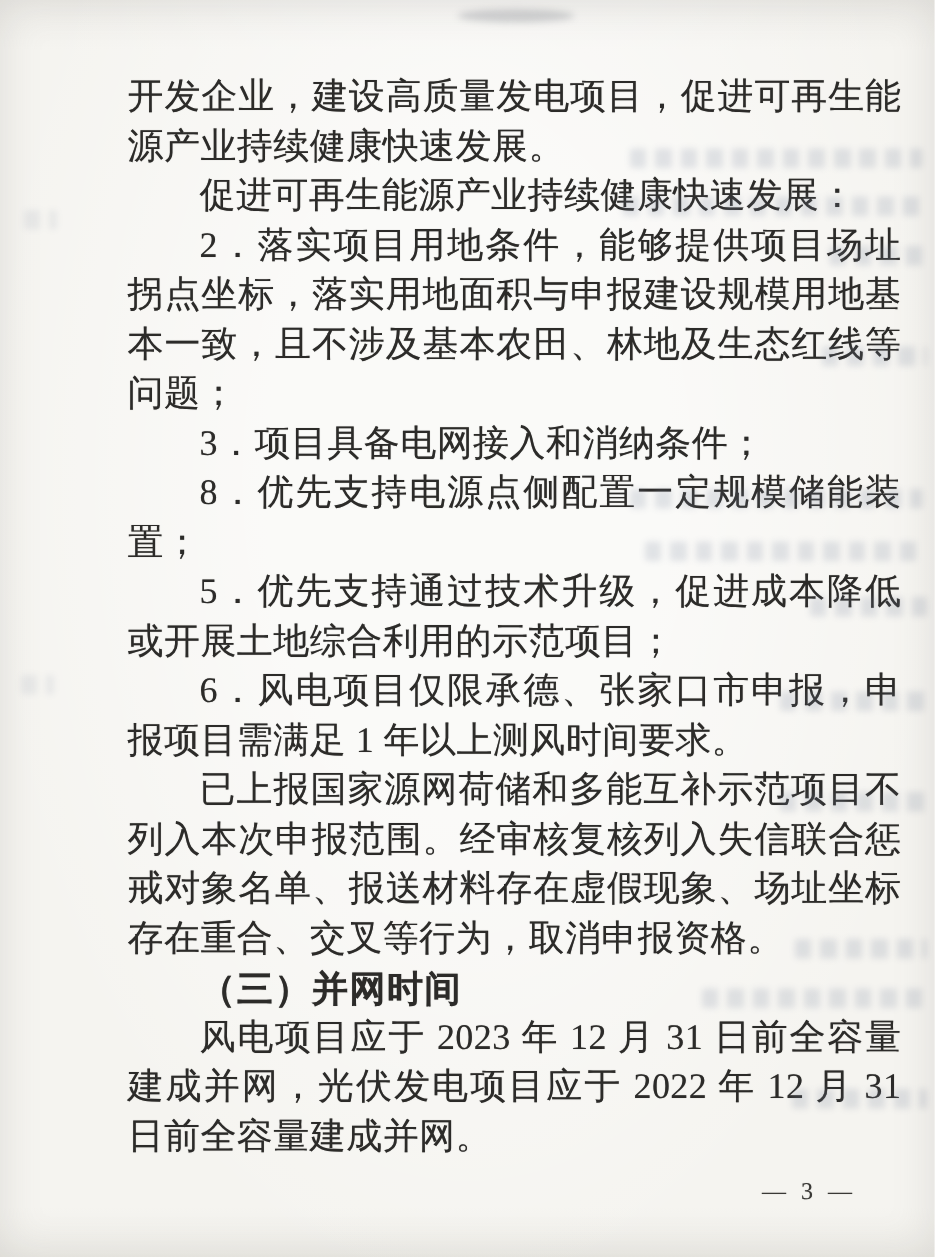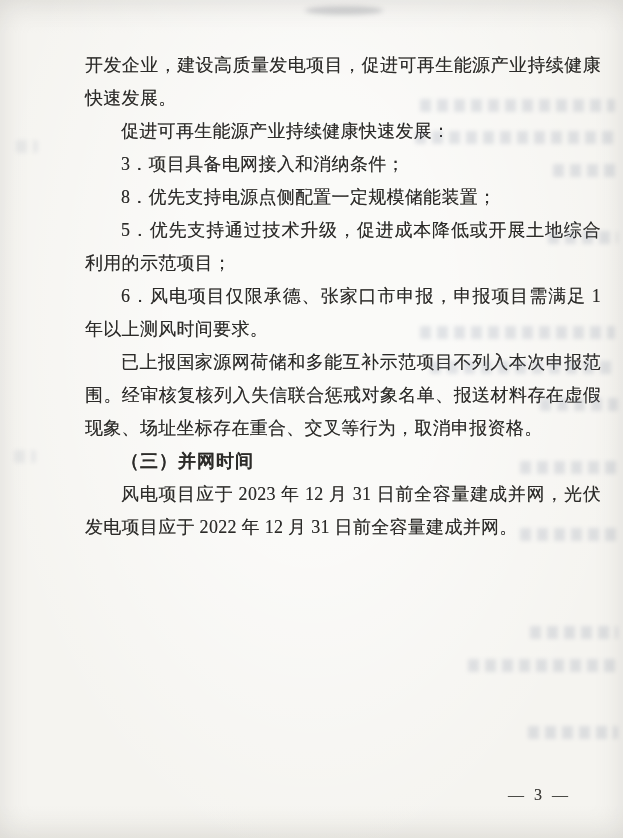--- a/index.html
+++ b/index.html
@@ -21,21 +21,21 @@
       linear-gradient(180deg, #efeeea 0%, #f5f4f0 4%, #f5f4f0 96%, #efeee9 100%),
       #f4f3ef;
     box-shadow: inset 0 0 28px rgba(120,118,110,0.18);
   }
   .content {
     position: absolute;
     left: 85px;
     top: 49px;
     width: 516px;
     color: #2c2b29;
-    font-size: 18px;
+    font-size: 24px;
     line-height: 33px;
     letter-spacing: 0.3px;
     text-align: justify;
     text-shadow: 0 0 0.5px rgba(44,43,41,0.55);
   }
   .content p {
     margin: 0;
     text-indent: 2em;
   }
   .content p.noindent {
@@ -83,20 +83,21 @@
 </head>
 <body>
 
 <div class="page">
 
   <div class="smudge"></div>
 
   <div class="content">
     <p class="noindent">开发企业，建设高质量发电项目，促进可再生能源产业持续健康快速发展。</p>
     <p>促进可再生能源产业持续健康快速发展：</p>
+    <p>2．落实项目用地条件，能够提供项目场址拐点坐标，落实用地面积与申报建设规模用地基本一致，且不涉及基本农田、林地及生态红线等问题；</p>
     <p>3．项目具备电网接入和消纳条件；</p>
     <p>8．优先支持电源点侧配置一定规模储能装置；</p>
     <p>5．优先支持通过技术升级，促进成本降低或开展土地综合利用的示范项目；</p>
     <p>6．风电项目仅限承德、张家口市申报，申报项目需满足 1 年以上测风时间要求。</p>
     <p>已上报国家源网荷储和多能互补示范项目不列入本次申报范围。经审核复核列入失信联合惩戒对象名单、报送材料存在虚假现象、场址坐标存在重合、交叉等行为，取消申报资格。</p>
     <p class="heading">（三）并网时间</p>
     <p>风电项目应于 2023 年 12 月 31 日前全容量建成并网，光伏发电项目应于 2022 年 12 月 31 日前全容量建成并网。</p>
   </div>
 
   <div class="bleed" style="left:420px; top:99px;  width:195px;"></div>

